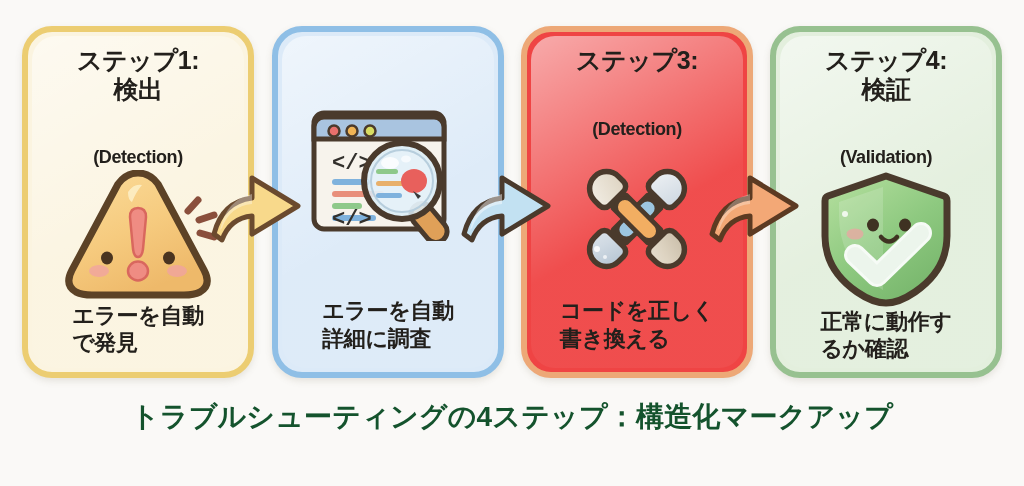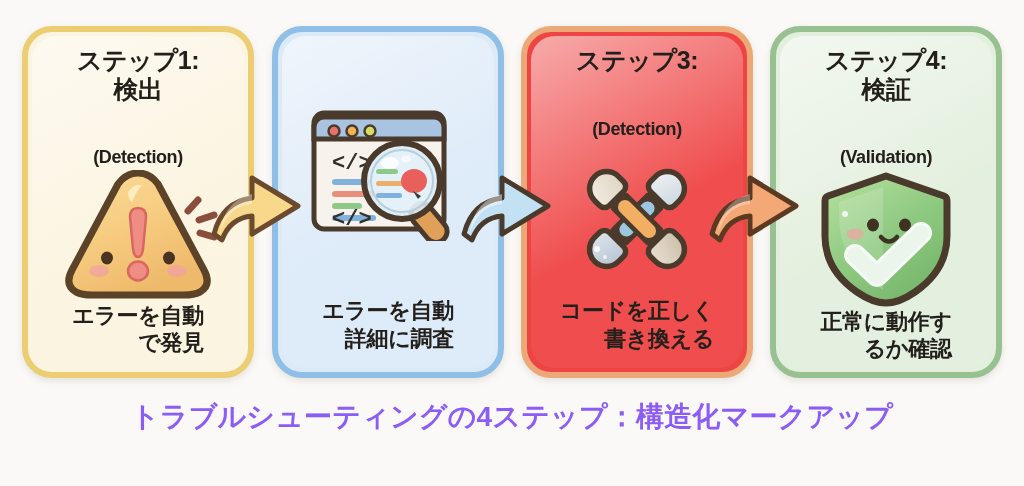--- a/index.html
+++ b/index.html
@@ -59,21 +59,21 @@
     flex: 1 1 auto;
     display: flex;
     align-items: center;
     justify-content: center;
     width: 100%;
     margin-top: 2px;
   }
   .card-icon svg { display: block; }
   .card-caption {
     position: relative;
-    text-align: right;
+    text-align: left;
     font-weight: bold;
     font-size: 22px;
     line-height: 1.25;
     color: #23201c;
     letter-spacing: -0.3px;
     padding-bottom: 8px;
   }
   
   .arrow {
     position: absolute;
@@ -87,21 +87,21 @@
   .arrow.a2 { left: 458px; }
   .arrow.a3 { left: 706px; }
   
   .footer-caption {
     position: absolute;
     left: 0; top: 398px;
     width: 1024px;
     text-align: center;
     font-size: 28px;
     font-weight: bold;
-    color: #8b5cf6;
+    color: #14532d;
     letter-spacing: 0.2px;
   }
 </style>
 </head>
 <body>
 
 <div id="infographic">
 
   <div class="cards-row">
 

